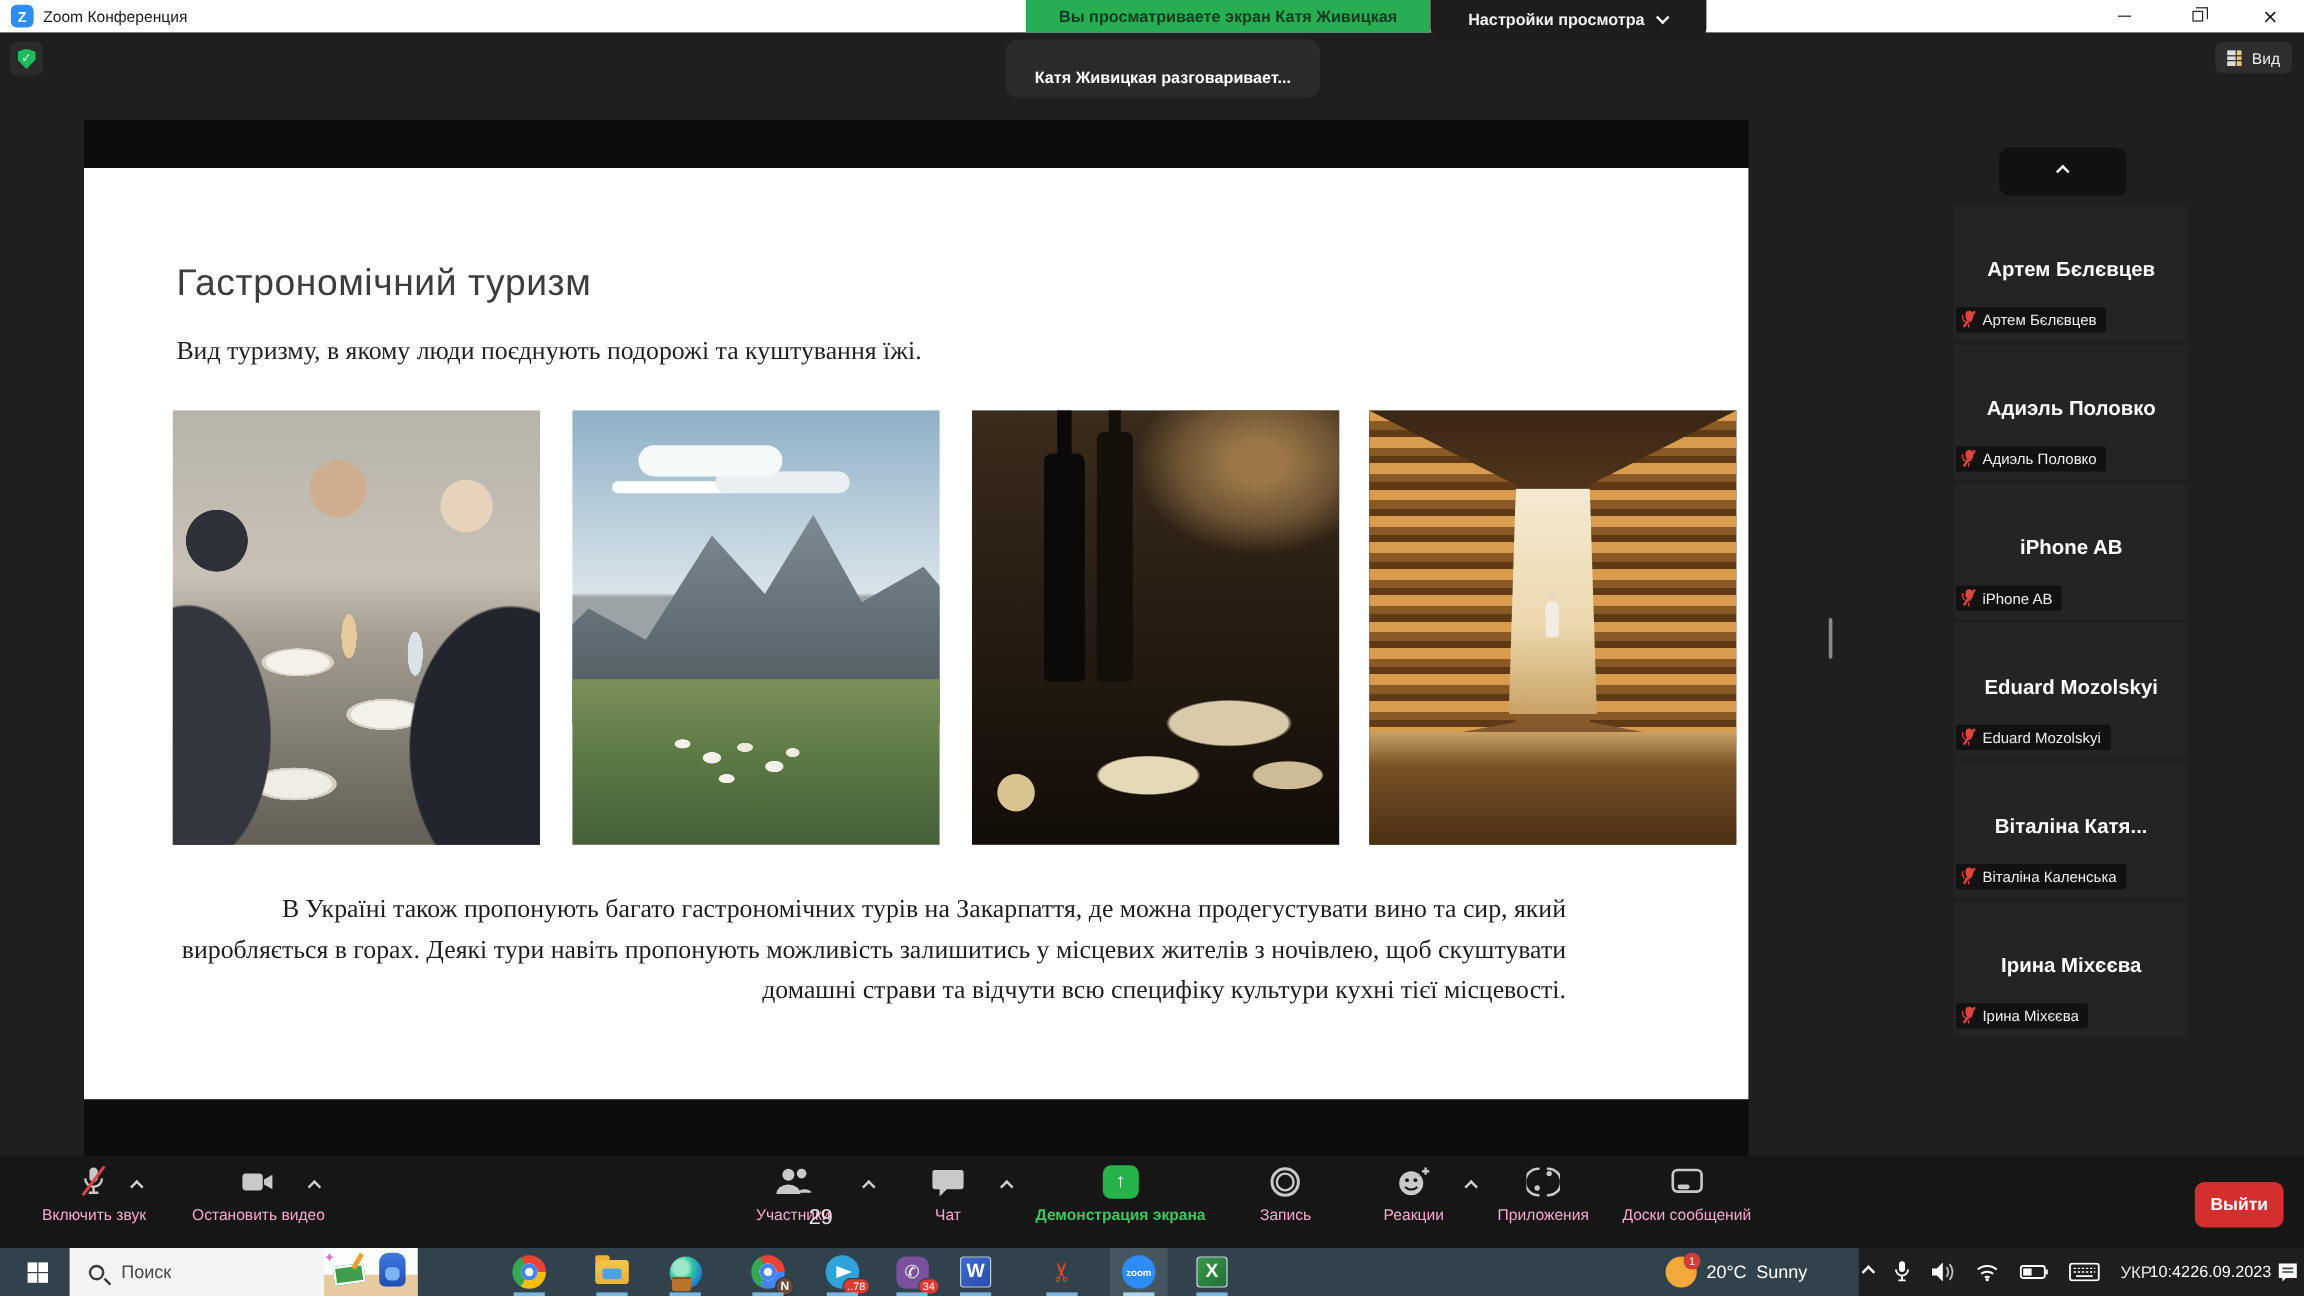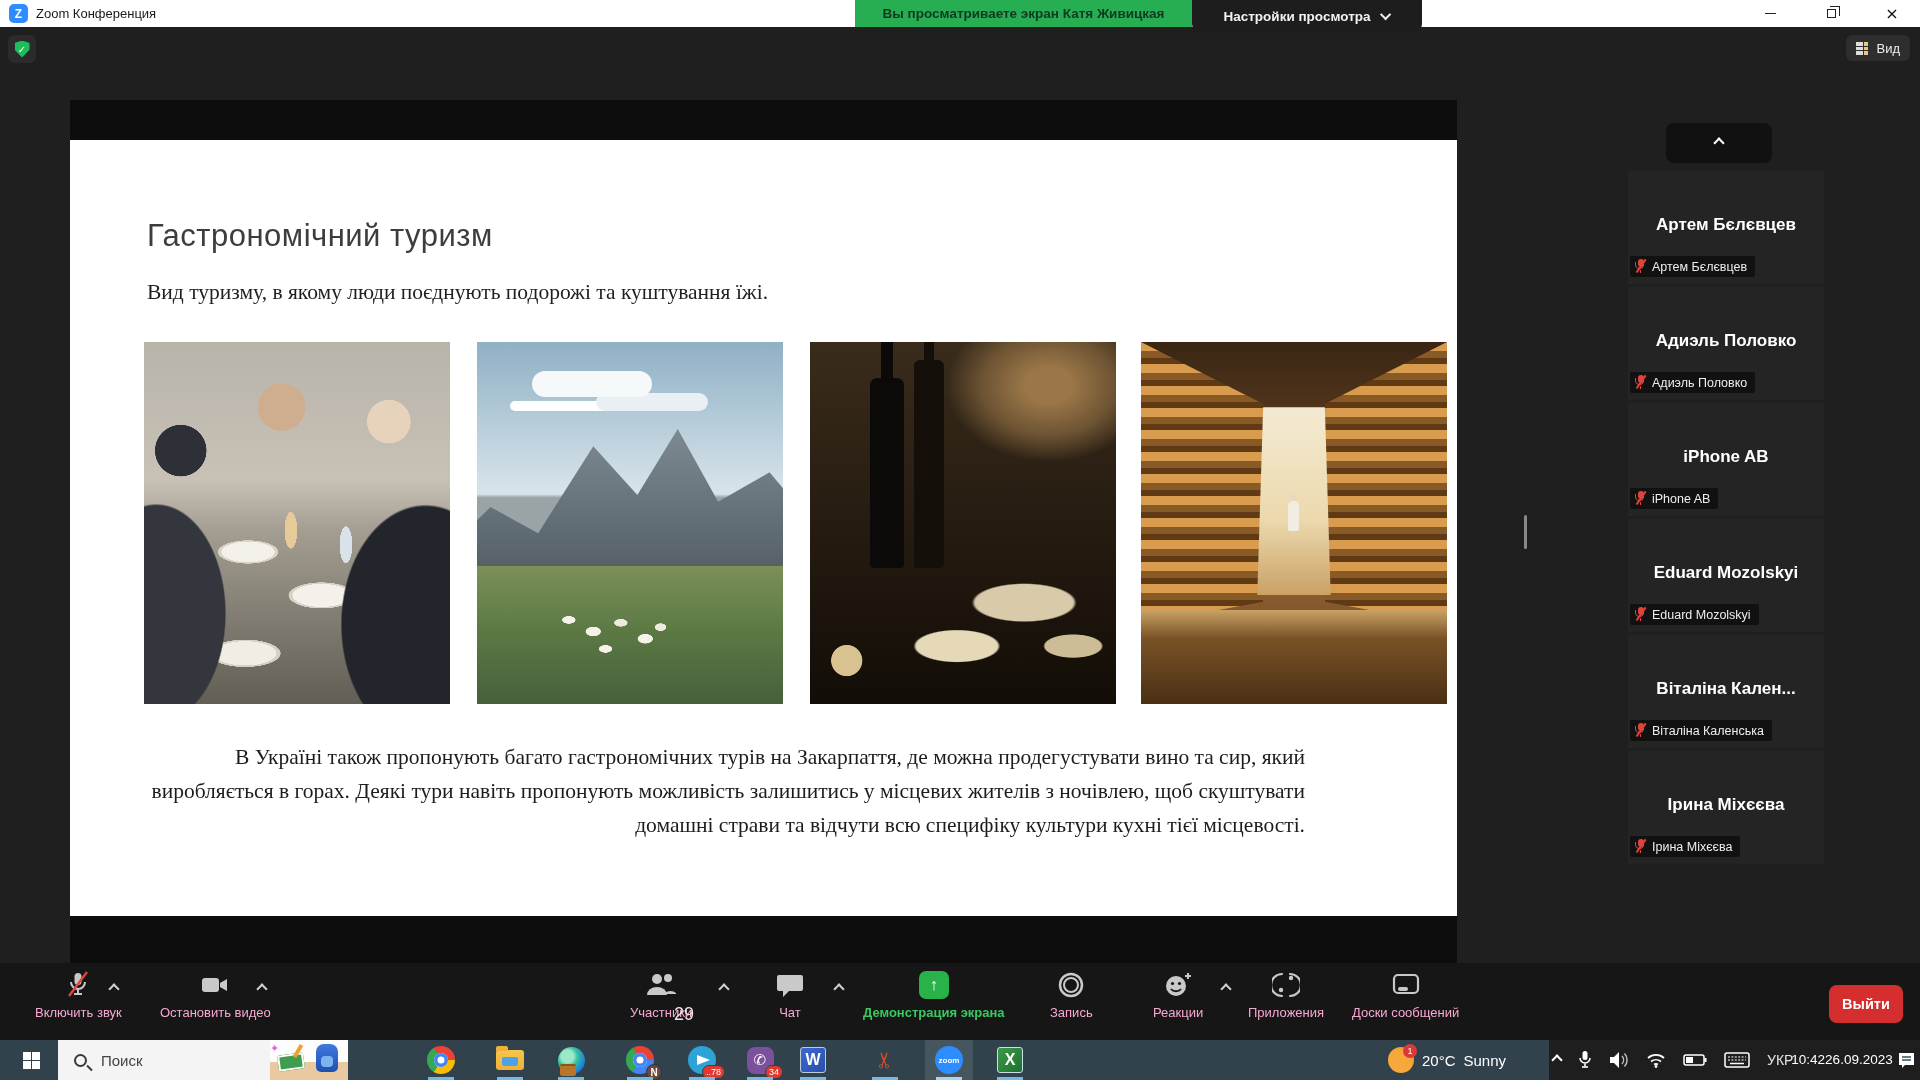--- a/index.html
+++ b/index.html
@@ -228,20 +228,21 @@
     <span id="view-grid">
         <i></i>
         <i></i>
         <i></i>
         <i></i>
         <i></i>
         <i></i>
       </span>
     <span>Вид</span>
   </div>
+  <div id="toast">Катя Живицкая разговаривает...</div>
 
   <div id="share-area">
     <div id="slide">
       <div id="slide-title">Гастрономічний туризм</div>
       <div id="slide-subtitle">Вид туризму, в якому люди поєднують подорожі та куштування їжі.</div>
 
       <div class="photo" id="photo1"></div>
       <div class="photo" id="photo2">
         <div class="rock"></div>
         <div class="cloud1"></div>
@@ -312,21 +313,21 @@
       <span class="micoff">
           <i class="body"></i>
           <i class="arc"></i>
           <i class="stem"></i>
           <i class="slash"></i>
         </span>
       <span>Eduard Mozolskyi</span>
     </div>
   </div>
   <div class="tile" style="top:608px">
-    <div class="pname">Віталіна  Кален...</div>
+    <div class="pname">Віталіна  Катя...</div>
     <div class="plabel">
       <span class="micoff">
           <i class="body"></i>
           <i class="arc"></i>
           <i class="stem"></i>
           <i class="slash"></i>
         </span>
       <span>Віталіна Каленська</span>
     </div>
   </div>

